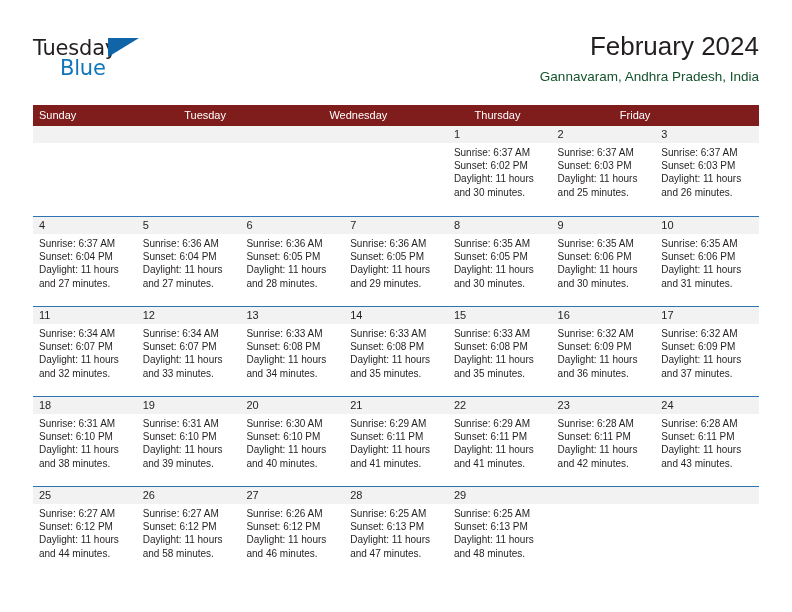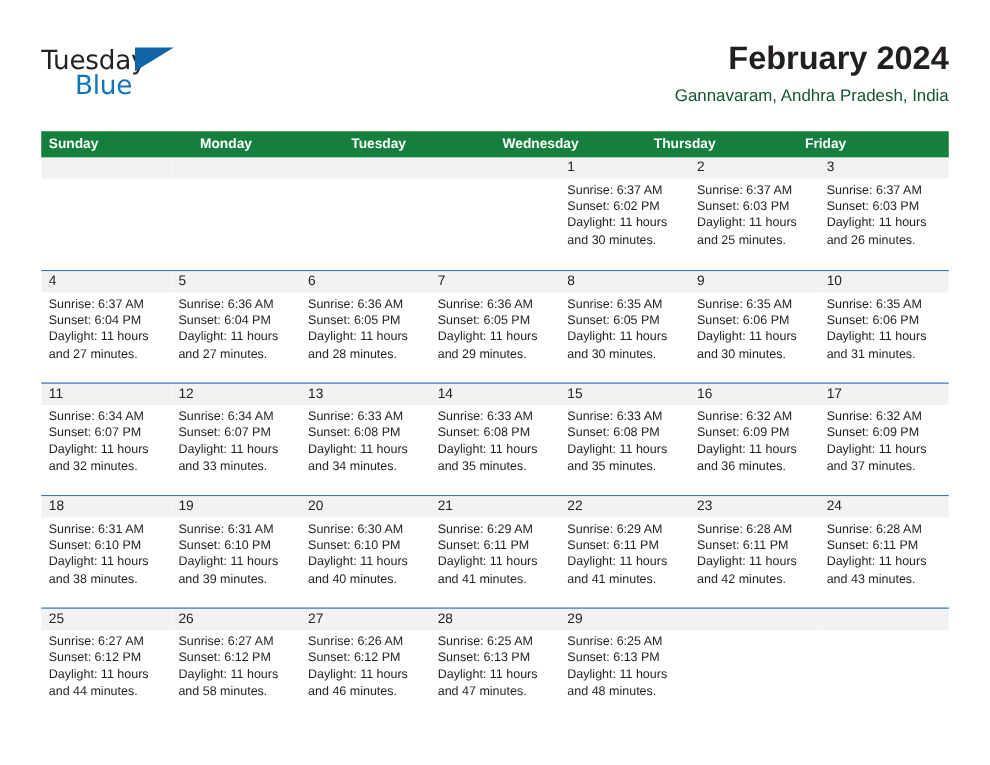--- a/index.html
+++ b/index.html
@@ -70,21 +70,21 @@
   }
 
   .title-block {
     position: absolute;
     right: 0;
     top: 0;
     text-align: right;
   }
   .cal-title {
     font-size: 26px;
-    font-weight: 700;
+    font-weight: 400;
     color: #231f20;
     line-height: 32px;
     white-space: nowrap;
     font-family: "Liberation Sans", sans-serif;
   }
   .cal-subtitle {
     margin-top: 6px;
     font-size: 13.5px;
     font-weight: 400;
     color: #14532d;
@@ -96,23 +96,22 @@
   
   .calendar {
     position: absolute;
     left: 33px;
     top: 105px;
     width: 726px;
   }
 
   .dow-row {
     display: flex;
-    background: #15803d;
+    background: #7f1d1d;
     height: 21px;
-    font-weight: bold;
   }
   .dow-cell {
     flex: 1 1 0;
     color: #ffffff;
     font-size: 11px;
     line-height: 21px;
     padding-left: 6px;
     box-sizing: border-box;
     white-space: nowrap;
     font-family: "Liberation Sans", sans-serif;
@@ -175,21 +174,20 @@
     <div class="title-block">
       <div class="cal-title">February 2024</div>
       <div class="cal-subtitle">Gannavaram, Andhra Pradesh, India</div>
     </div>
 
   </div>
 
   <div class="calendar">
     <div class="dow-row" id="dow-row">
         <div class="dow-cell">Sunday</div>
-        <div class="dow-cell">Monday</div>
         <div class="dow-cell">Tuesday</div>
         <div class="dow-cell">Wednesday</div>
         <div class="dow-cell">Thursday</div>
         <div class="dow-cell">Friday</div>
       </div>
     <div id="weeks-container">
         <div class="week-row first">
           <div class="day-cell empty">
             <div class="day-num-band">
               <div class="day-num"></div>

